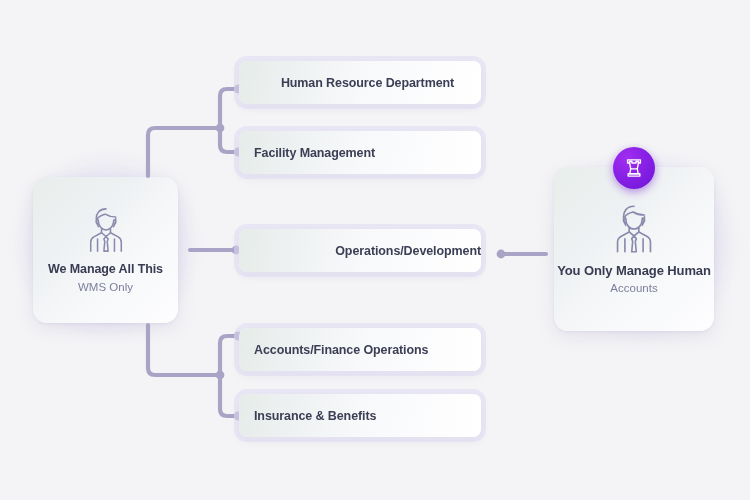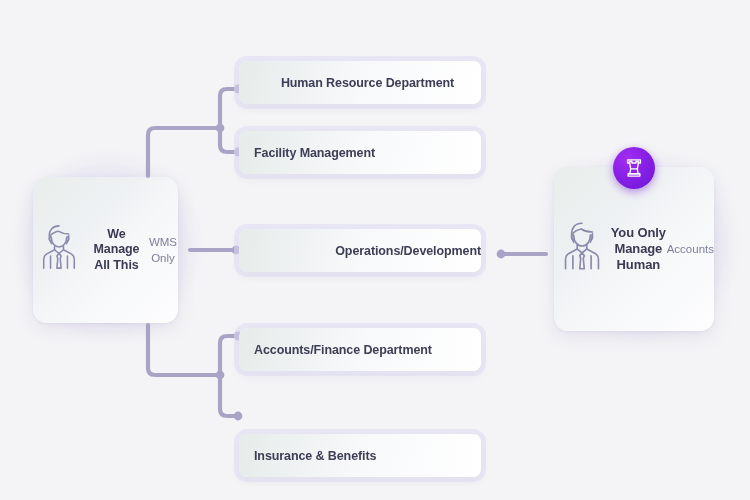--- a/index.html
+++ b/index.html
@@ -32,21 +32,21 @@
 
   
   .side-card {
     position: absolute;
     box-sizing: border-box;
     border-radius: 14px;
     background: linear-gradient(135deg, #e8eeeb 0%, #eef1f3 34%, #f7f8fa 62%, #fdfdfe 100%);
     box-shadow: 0 6px 18px rgba(120,110,170,0.13),
                 0 1px 3px rgba(120,110,170,0.10);
     display: flex;
-    flex-direction: row;
+    flex-direction: column;
     align-items: center;
     justify-content: center;
   }
   #card-left  { left: 33px;  top: 177px; width: 145px; height: 146px; }
   #card-right { left: 554px; top: 167px; width: 160px; height: 164px; }
 
   .person-icon {
     display: block;
     margin-bottom: 6px;
   }
@@ -108,21 +108,21 @@
     font-size: 12.5px;
     font-weight: bold;
     color: #3c3e55;
     letter-spacing: -0.1px;
     white-space: nowrap;
   }
   #dept-0 { top: 61px; justify-content: center;  }
   #dept-1 { top: 131px; }
   #dept-2 { top: 229px; justify-content: flex-end; }
   #dept-3 { top: 328px; }
-  #dept-4 { top: 394px; margin-top: 40px; }
+  #dept-4 { top: 394px; }
 
   
   #connectors {
     position: absolute;
     left: 0;
     top: 0;
     width: 750px;
     height: 500px;
     z-index: 2;
     pointer-events: none;
@@ -219,19 +219,19 @@
   <div class="dept-box" id="dept-0">
     <span class="dept-label">Human Resource Department</span>
   </div>
   <div class="dept-box" id="dept-1">
     <span class="dept-label">Facility Management</span>
   </div>
   <div class="dept-box" id="dept-2">
     <span class="dept-label">Operations/Development</span>
   </div>
   <div class="dept-box" id="dept-3">
-    <span class="dept-label">Accounts/Finance Department</span>
+    <span class="dept-label">Accounts/Finance Operations</span>
   </div>
   <div class="dept-box" id="dept-4">
     <span class="dept-label">Insurance &amp; Benefits</span>
   </div>
 
 </div>
 
 </body></html>

